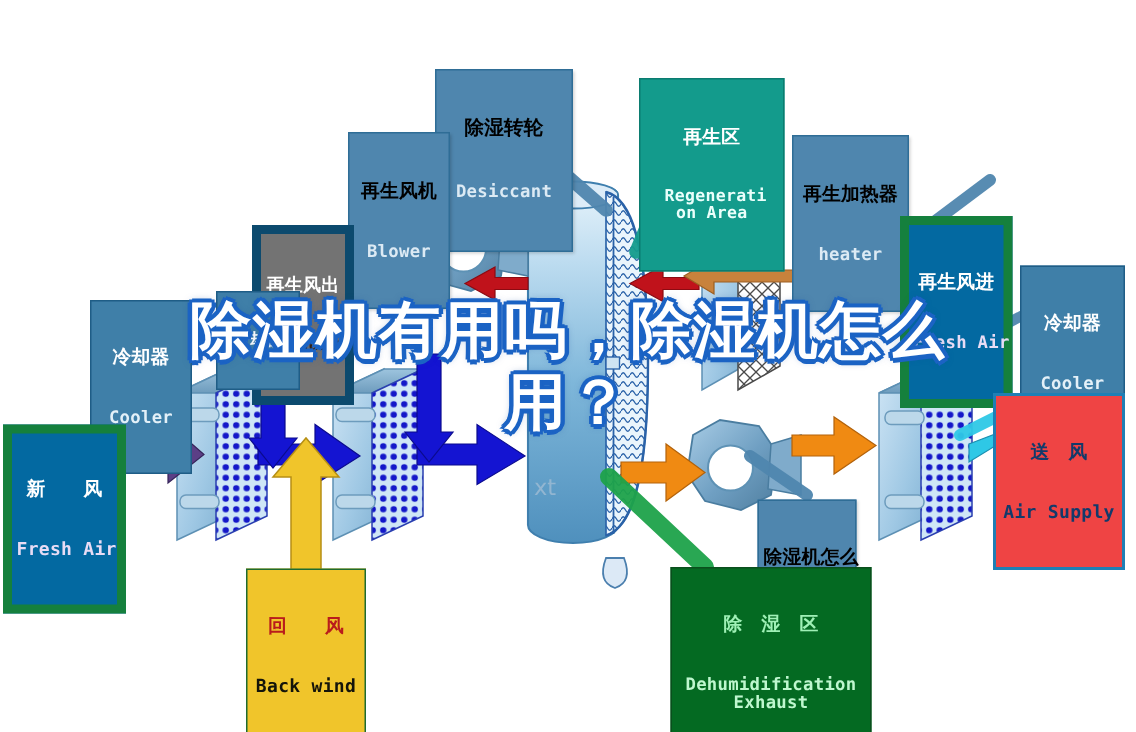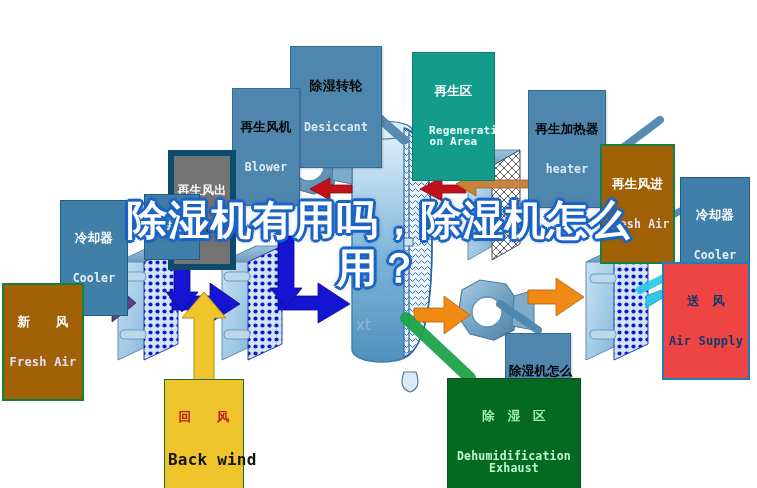--- a/index.html
+++ b/index.html
@@ -19,21 +19,21 @@
   .blue .en{color:#dceaf4;}
 
   .cooler-box{background:#3f7fa8;border:1px solid #1f5d86;}
   .cooler-box .cn{color:#ffffff;}
   .cooler-box .en{color:#e3f0f8;}
 
   .teal{background:#139b8c;border:1px solid #0b7c70;}
   .teal .cn{color:#ffffff;}
   .teal .en{color:#eafffb;}
 
-  .purple{background:#a16207;border:2px solid #15803d;}
+  .purple{background:#0369a1;border:6px solid #15803d;}
   .purple .cn{color:#ffffff;}
   .purple .en{color:#e8dcf5;}
 
   .orangebox{background:#737373;border:6px solid #0c4a6e;}
   .orangebox .cn{color:#ffffff;}
   .orangebox .en{color:#3a1d06;}
 
   .yellowbox{background:#f0c52b;border:1px solid #1f6b2f;}
   .yellowbox .cn{color:#b91c1c;}
   .yellowbox .en{color:#14140a;}
@@ -225,21 +225,21 @@
   <div class="lbl blue" style="left:290px;top:46px;width:92px;padding:4px 3px 5px;font-size:13px;">
     <span class="cn">除湿转轮</span>
     <span class="en" style="font-size:11.5px;">Desiccant</span>
   </div>
 
   <div class="lbl blue" style="left:232px;top:88px;width:68px;padding:4px 3px 5px;font-size:12.5px;">
     <span class="cn">再生风机</span>
     <span class="en" style="font-size:11.5px;">Blower</span>
   </div>
 
-  <div class="lbl teal" style="left:412px;top:52px;width:83px;padding:4px 16px 5px;font-size:12.5px;">
+  <div class="lbl teal" style="left:426px;top:52px;width:97px;padding:4px 16px 5px;font-size:12.5px;">
     <span class="cn">再生区</span>
     <span class="en" style="font-size:11px;">Regenerati
 on Area</span>
   </div>
 
   <div class="lbl blue" style="left:528px;top:90px;width:78px;padding:4px 3px 5px;font-size:12.5px;">
     <span class="cn">再生加热器</span>
     <span class="en" style="font-size:11.5px;">heater</span>
   </div>
 
@@ -267,21 +267,21 @@
     <span class="cn">冷却器</span>
   </div>
 
   <div class="lbl purple" style="left:2px;top:283px;width:82px;padding:3px 3px 4px;font-size:12.5px;">
     <span class="cn">新　　风</span>
     <span class="en" style="font-size:12px;">Fresh Air</span>
   </div>
 
   <div class="lbl yellowbox" style="left:164px;top:379px;width:80px;padding:3px 3px 4px;font-size:12.5px;">
     <span class="cn">回　　风</span>
-    <span class="en" style="font-size:16px;">Back wind</span>
+    <span class="en" style="font-size:12px;">Back wind</span>
   </div>
 
   <div class="lbl blue" style="left:505px;top:333px;width:66px;padding:3px 3px 4px;font-size:12.5px;">
     <span class="cn">除湿机怎么</span>
     <span class="en" style="font-size:11.5px;">Blower</span>
   </div>
 
   <div class="lbl greenbox" style="left:447px;top:378px;width:134px;padding:3px 3px 5px;font-size:12.5px;">
     <span class="cn">除　湿　区</span>
     <span class="en" style="font-size:11.5px;">Dehumidification

